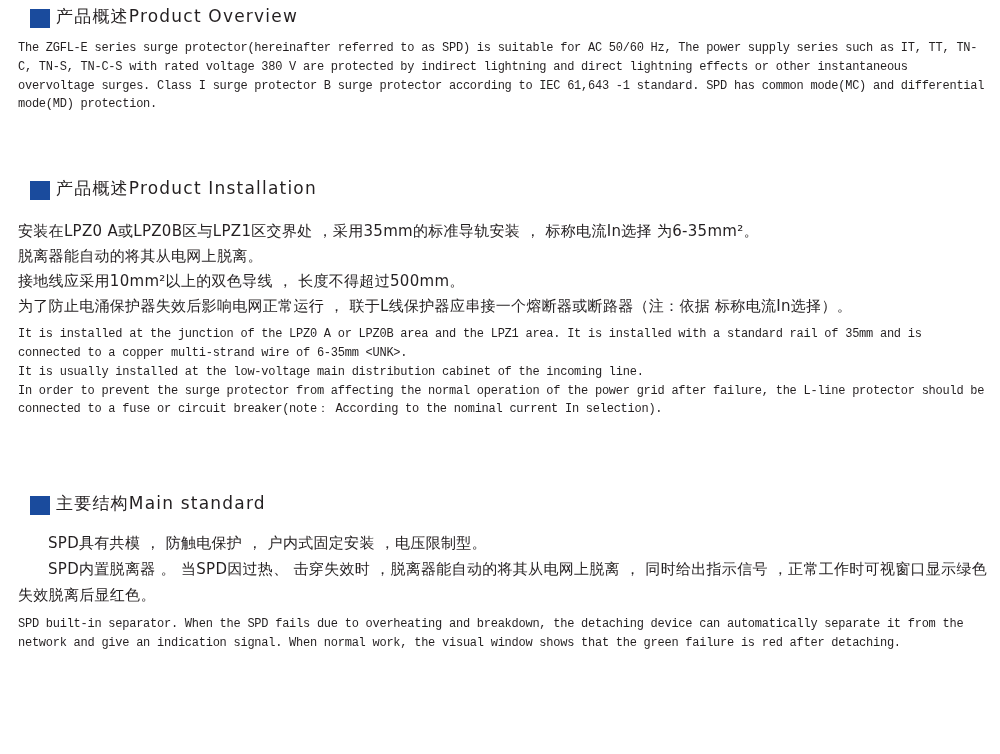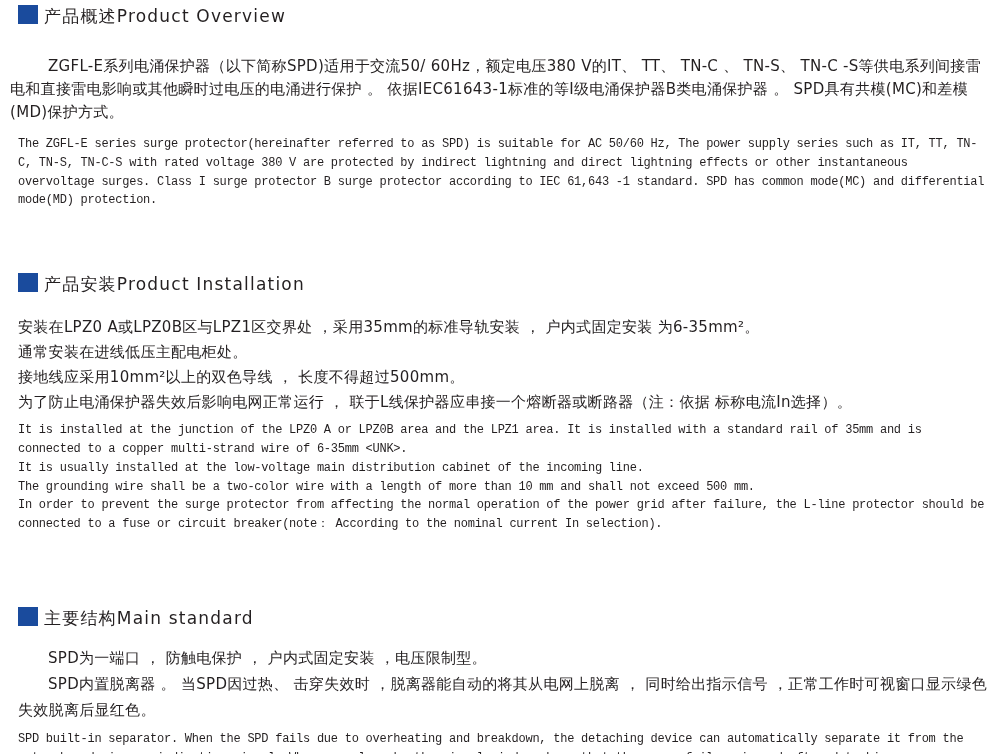--- a/index.html
+++ b/index.html
@@ -10,22 +10,22 @@
   html,body{margin:0;padding:0;}
   body{
     width:1000px;height:754px;
     background:#ffffff;
     color:var(--ink);
     font-family:"DejaVu Sans","Liberation Sans",sans-serif;
     padding:2px 12px 0 18px;
     overflow:hidden;
   }
   .heading{
-    display:flex;align-items:flex-start;
-    margin:3px 0 0 0;
+    display:flex;align-items:flex-end;
+    margin:3px 0 0 12px;
     height:23px;
   }
   .bullet{
     display:inline-block;
     width:20px;height:19px;
     background:var(--accent);
     margin-right:6px;
     flex:0 0 auto;
   }
   .heading-text{
@@ -63,52 +63,48 @@
   .s3 .en{margin-top:7px;}
 </style>
 </head>
 <body style="background: rgb(255, 255, 255);">
 
 <section class="s1">
   <div class="heading">
     <span class="bullet"></span>
     <span class="heading-text">产品概述Product Overview</span>
   </div>
-  <div class="cn">
-    <p>ZGFL-E系列电涌保护器（以下简称SPD)适用于交流50/ 60Hz，额定电压380 V的IT、 TT、 TN-C 、 TN-S、 TN-C -S等供电系列间接雷电和直接雷电影响或其他瞬时过电压的电涌进行保护 。 依据IEC61643-1标准的等I级电涌保护器B类电涌保护器 。 SPD具有共模(MC)和差模(MD)保护方式。</p>
-  </div>
   <div class="en">
     <p>The ZGFL-E series surge protector(hereinafter referred to as SPD) is suitable for AC 50/60 Hz, The power supply series such as IT, TT, TN-C, TN-S, TN-C-S with rated voltage 380 V are protected by indirect lightning and direct lightning effects or other instantaneous overvoltage surges. Class I surge protector B surge protector according to IEC 61,643 -1 standard. SPD has common mode(MC) and differential mode(MD) protection.</p>
   </div>
 </section>
 
 <section class="s2">
   <div class="heading s2-heading">
     <span class="bullet"></span>
-    <span class="heading-text">产品安装Product Installation</span>
+    <span class="heading-text">产品概述Product Installation</span>
   </div>
   <div class="cn">
-    <p>安装在LPZ0 A或LPZ0B区与LPZ1区交界处 ，采用35mm的标准导轨安装 ， 户内式固定安装 为6-35mm²。</p>
-    <p>通常安装在进线低压主配电柜处。</p>
+    <p>安装在LPZ0 A或LPZ0B区与LPZ1区交界处 ，采用35mm的标准导轨安装 ， 标称电流In选择 为6-35mm²。</p>
+    <p>脱离器能自动的将其从电网上脱离。</p>
     <p>接地线应采用10mm²以上的双色导线 ， 长度不得超过500mm。</p>
     <p>为了防止电涌保护器失效后影响电网正常运行 ， 联于L线保护器应串接一个熔断器或断路器（注：依据 标称电流In选择）。</p>
   </div>
   <div class="en">
     <p>It is installed at the junction of the LPZ0 A or LPZ0B area and the LPZ1 area. It is installed with a standard rail of 35mm and is connected to a copper multi-strand wire of 6-35mm &lt;UNK&gt;.</p>
     <p>It is usually installed at the low-voltage main distribution cabinet of the incoming line.</p>
-    <p>The grounding wire shall be a two-color wire with a length of more than 10 mm and shall not exceed 500 mm.</p>
     <p>In order to prevent the surge protector from affecting the normal operation of the power grid after failure, the L-line protector should be connected to a fuse or circuit breaker(note： According to the nominal current In selection).</p>
   </div>
 </section>
 
 <section class="s3">
   <div class="heading s3-heading">
     <span class="bullet"></span>
     <span class="heading-text">主要结构Main standard</span>
   </div>
   <div class="cn">
-    <p>SPD为一端口 ， 防触电保护 ， 户内式固定安装 ，电压限制型。</p>
+    <p>SPD具有共模 ， 防触电保护 ， 户内式固定安装 ，电压限制型。</p>
     <p>SPD内置脱离器 。 当SPD因过热、 击穿失效时 ，脱离器能自动的将其从电网上脱离 ， 同时给出指示信号 ，正常工作时可视窗口显示绿色失效脱离后显红色。</p>
   </div>
   <div class="en">
     <p>SPD built-in separator. When the SPD fails due to overheating and breakdown, the detaching device can automatically separate it from the network and give an indication signal. When normal work, the visual window shows that the green failure is red after detaching.</p>
   </div>
 </section>
 
 </body></html>

